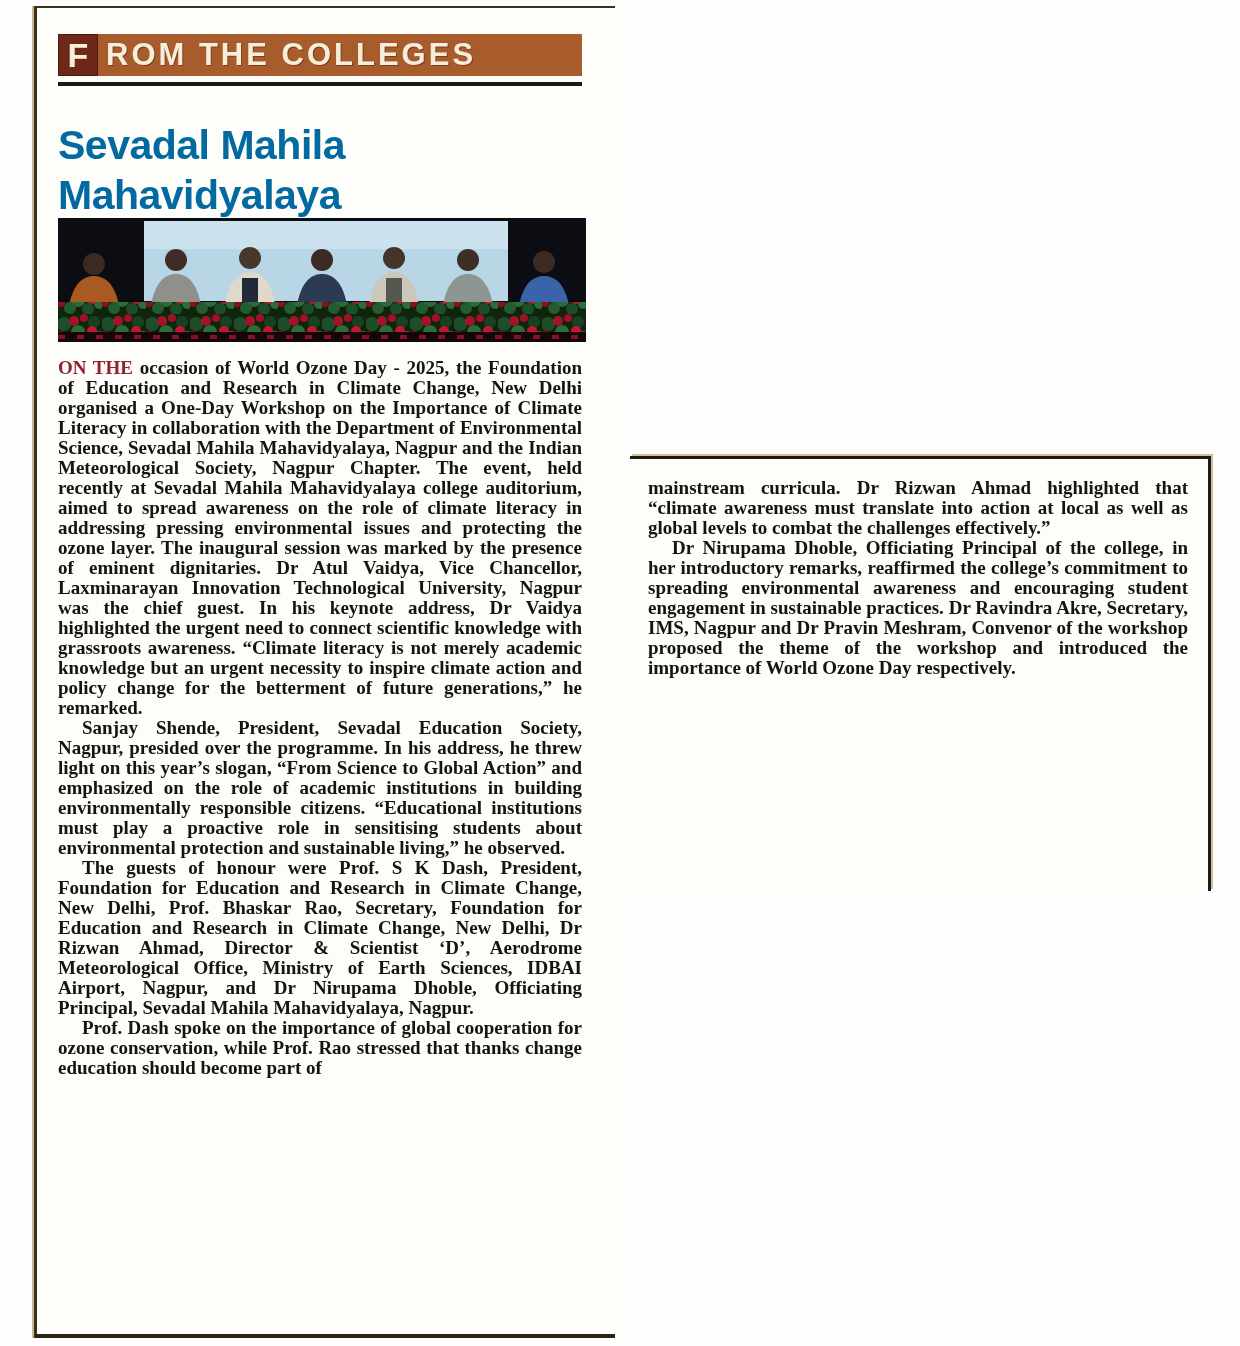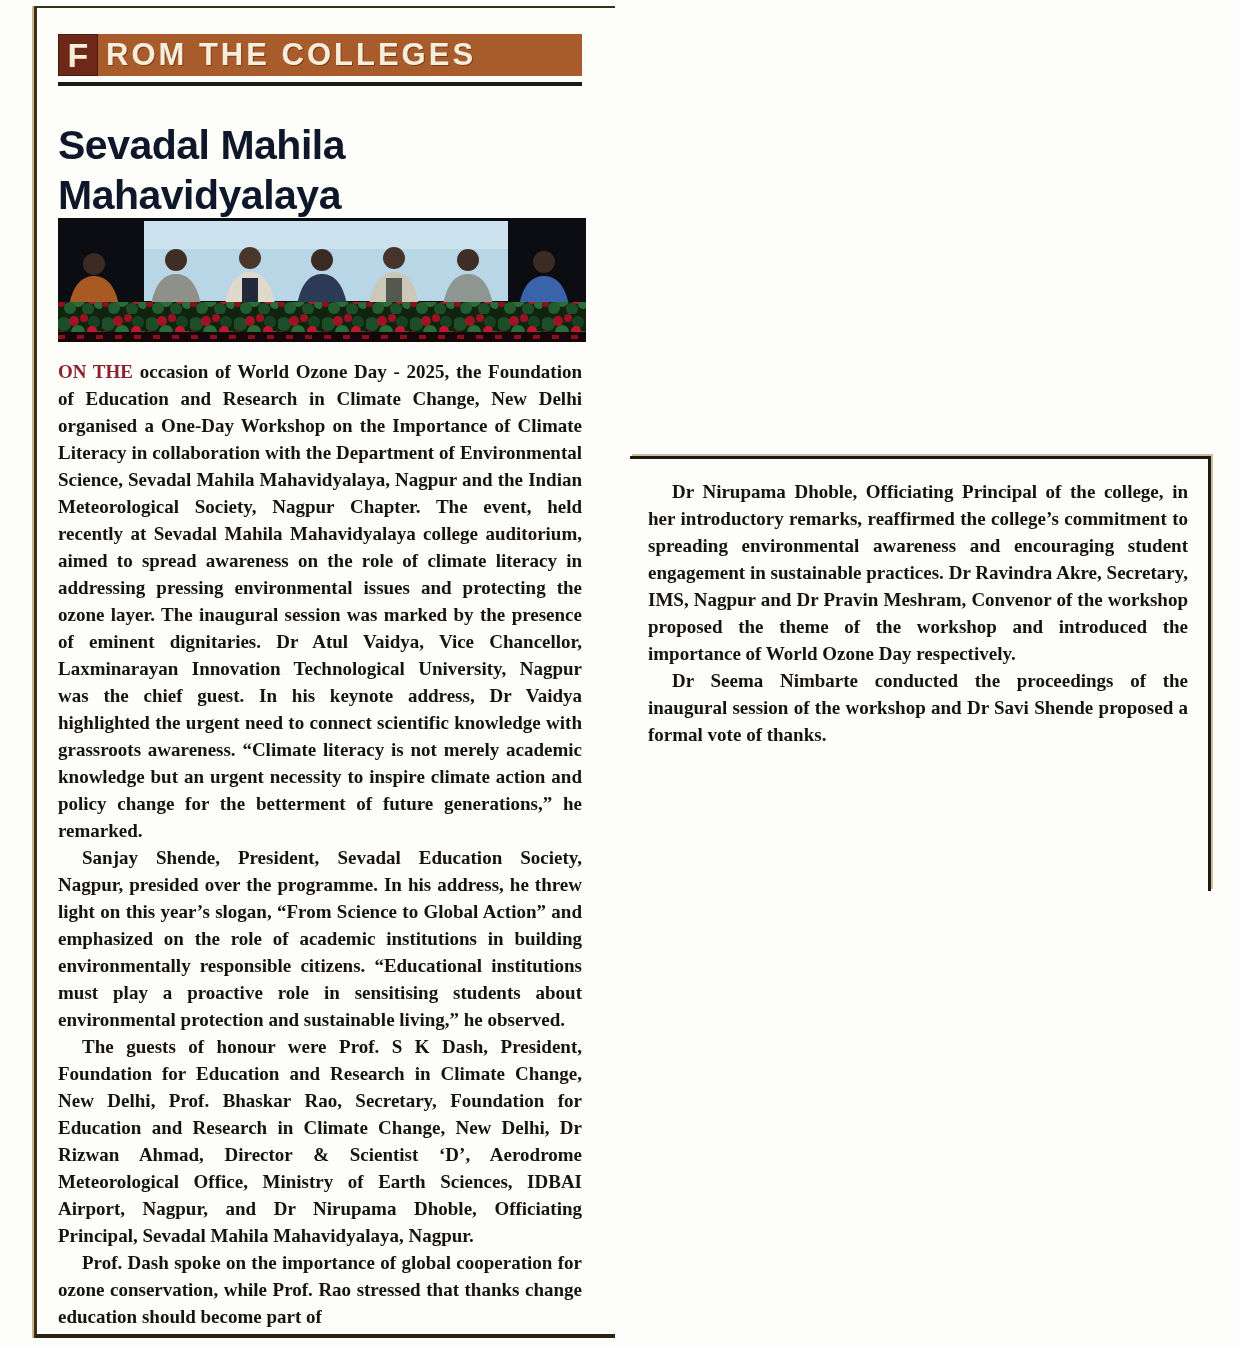--- a/index.html
+++ b/index.html
@@ -34,29 +34,29 @@
     color:#f6eedb;font-size:31px;letter-spacing:3px;padding-left:8px;
     white-space:nowrap;text-shadow:1px 1px 0 #7a3d1b;
   }
   .banner-rule{
     position:absolute;left:58px;top:82px;width:524px;height:4px;background:#1c1913;
   }
   
   .headline{
     position:absolute;left:58px;top:94px;width:430px;
     font-family:"Liberation Sans", sans-serif;font-weight:bold;
-    font-size:41px;line-height:1.2;color:#0f172a;letter-spacing:-0.5px;
+    font-size:41px;line-height:1.2;color:#0369a1;letter-spacing:-0.5px;
   }
   
   .photo{position:absolute;left:58px;top:218px;width:528px;height:124px;}
   .photo svg{display:block;}
   
   .col{
     position:absolute;
-    font-size:19px;line-height:27px;font-weight:bold;color:#17130e;
+    font-size:19px;line-height:20px;font-weight:bold;color:#17130e;
     text-align:justify;
   }
   .col-left{left:58px;top:358px;width:524px;}
   .col-right{left:648px;top:478px;width:540px;}
   .col p{margin:0;padding:0;}
   .col p.indent{text-indent:24px;}
   .lead-in{color:#8d2130;font-weight:bold;}
   
   .right-clip{
     position:absolute;left:630px;top:456px;width:578px;height:432px;
@@ -140,17 +140,17 @@
   <div class="col col-left">
     <p><span class="lead-in">ON THE</span><span> occasion of World Ozone Day - 2025, the Foundation of Education and Research in Climate Change, New Delhi organised a One-Day Workshop on the Importance of Climate Literacy in collaboration with the Department of Environmental Science, Sevadal Mahila Mahavidyalaya, Nagpur and the Indian Meteorological Society, Nagpur Chapter. The event, held recently at Sevadal Mahila Mahavidyalaya college auditorium, aimed to spread awareness on the role of climate literacy in addressing pressing environmental issues and protecting the ozone layer. The inaugural session was marked by the presence of eminent dignitaries. Dr Atul Vaidya, Vice Chancellor, Laxminarayan Innovation Technological University, Nagpur was the chief guest. In his keynote address, Dr Vaidya highlighted the urgent need to connect scientific knowledge with grassroots awareness. “Climate literacy is not merely academic knowledge but an urgent necessity to inspire climate action and policy change for the betterment of future generations,” he remarked.</span></p>
     <p class="indent">Sanjay Shende, President, Sevadal Education Society, Nagpur, presided over the programme. In his address, he threw light on this year’s slogan, “From Science to Global Action” and emphasized on the role of academic institutions in building environmentally responsible citizens. “Educational institutions must play a proactive role in sensitising students about environmental protection and sustainable living,” he observed.</p>
     <p class="indent">The guests of honour were Prof. S K Dash, President, Foundation for Education and Research in Climate Change, New Delhi, Prof. Bhaskar Rao, Secretary, Foundation for Education and Research in Climate Change, New Delhi, Dr Rizwan Ahmad, Director &amp; Scientist ‘D’, Aerodrome Meteorological Office, Ministry of Earth Sciences, IDBAI Airport, Nagpur, and Dr Nirupama Dhoble, Officiating Principal, Sevadal Mahila Mahavidyalaya, Nagpur.</p>
     <p class="indent">Prof. Dash spoke on the importance of global cooperation for ozone conservation, while Prof. Rao stressed that thanks change education should become part of</p>
   </div>
 
   <div class="right-clip"></div>
 
   <div class="col col-right">
+    <p>mainstream curricula. Dr Rizwan Ahmad highlighted that “climate awareness must translate into action at local as well as global levels to combat the challenges effectively.”</p>
     <p class="indent">Dr Nirupama Dhoble, Officiating Principal of the college, in her introductory remarks, reaffirmed the college’s commitment to spreading environmental awareness and encouraging student engagement in sustainable practices. Dr Ravindra Akre, Secretary, IMS, Nagpur and Dr Pravin Meshram, Convenor of the workshop proposed the theme of the workshop and introduced the importance of World Ozone Day respectively.</p>
-    <p class="indent">Dr Seema Nimbarte conducted the proceedings of the inaugural session of the workshop and Dr Savi Shende proposed a formal vote of thanks.</p>
   </div>
 
 </div>
 
 </body></html>

